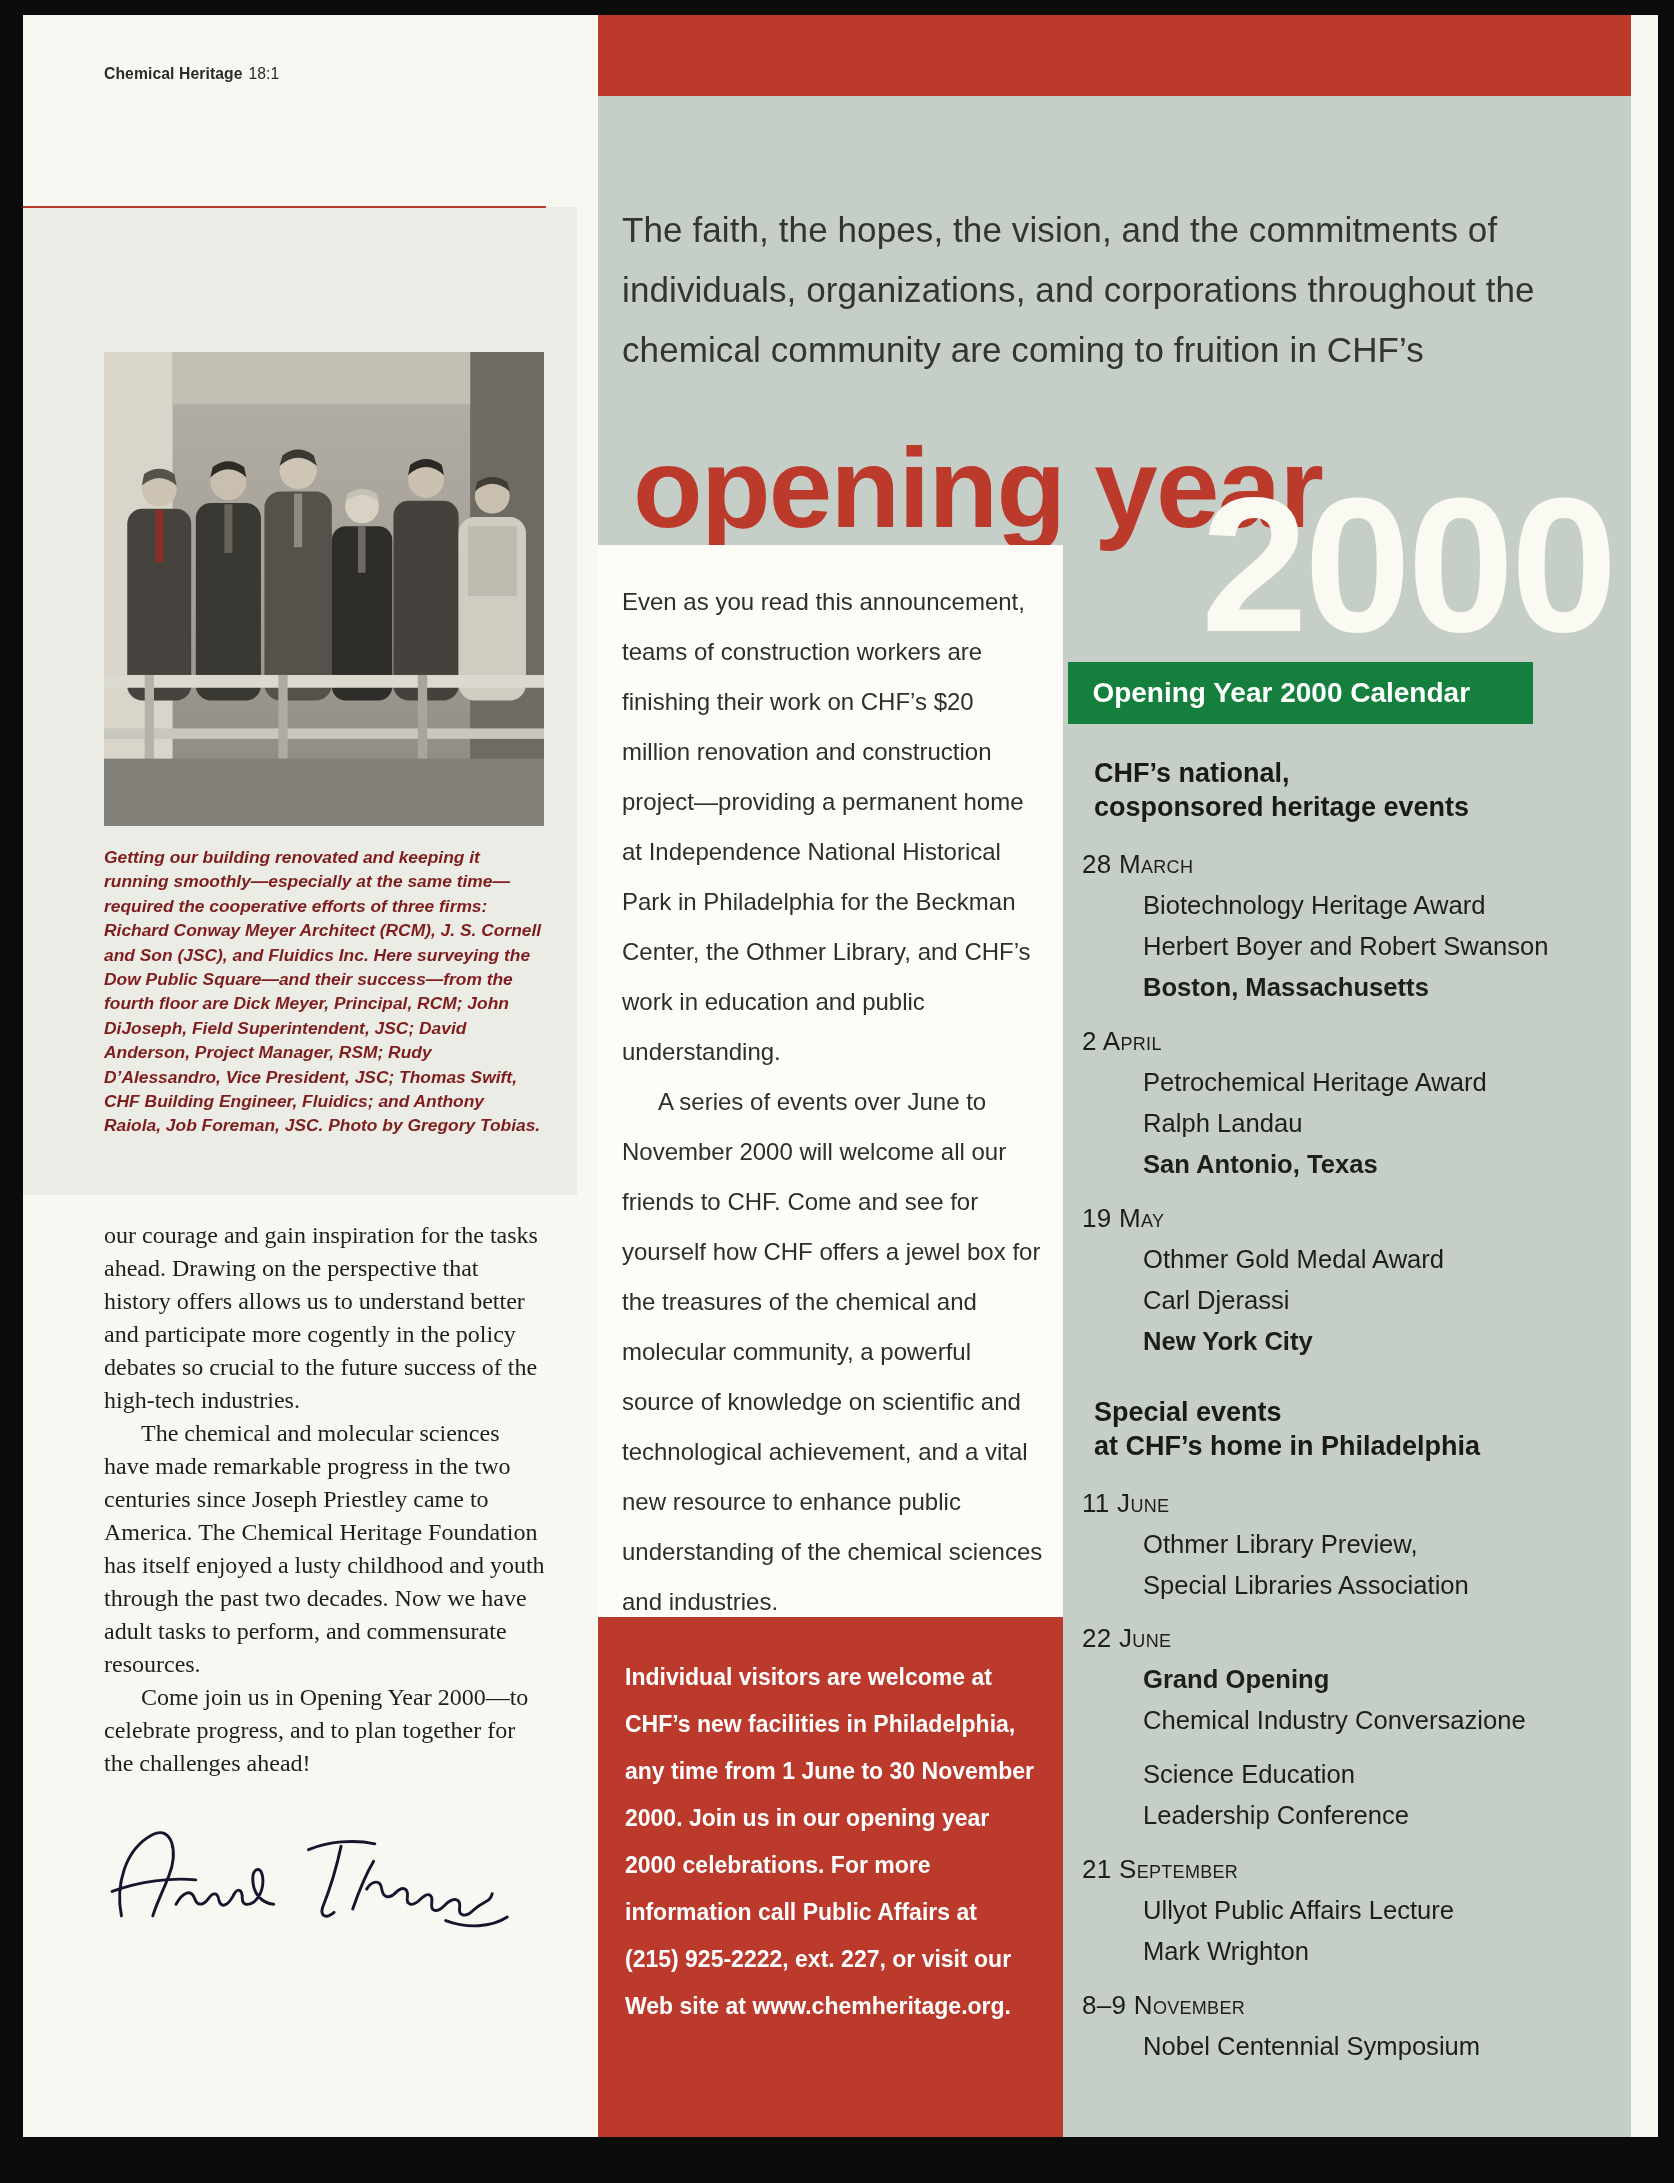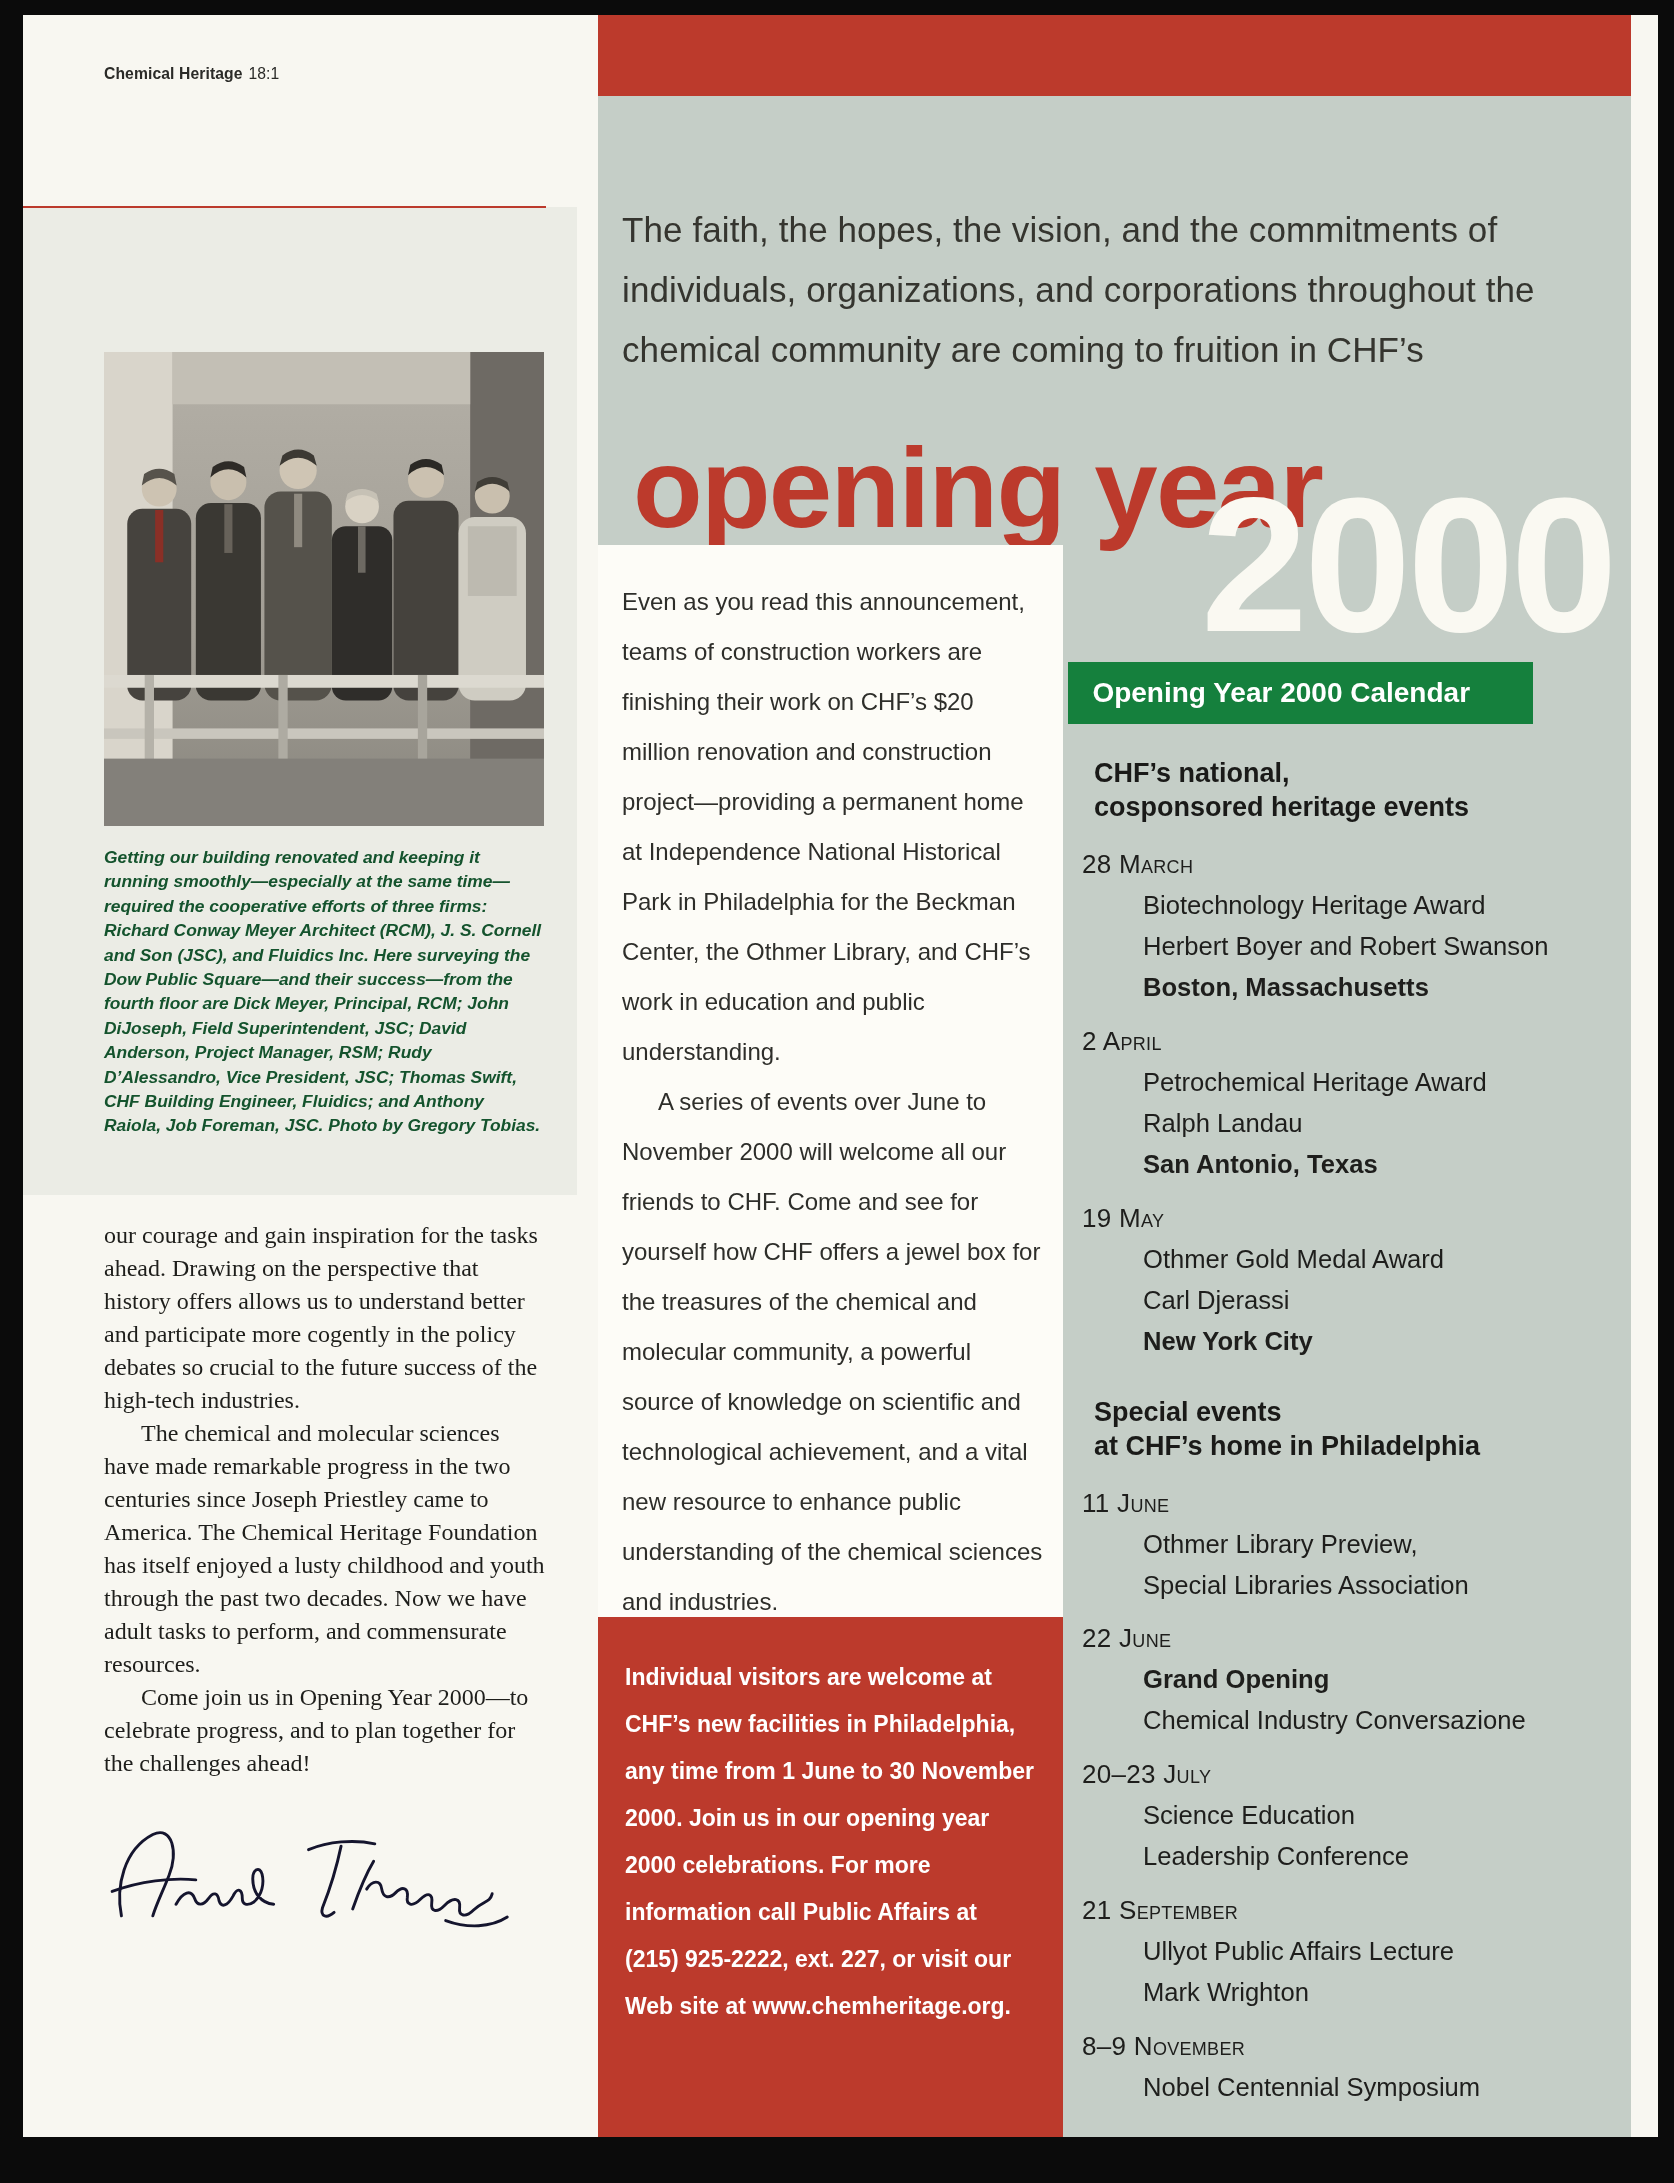--- a/index.html
+++ b/index.html
@@ -11,21 +11,21 @@
   .masthead{position:absolute;left:81px;top:50px;font-size:15.7px;color:#2b2b28;letter-spacing:0.1px;}
   .mast-title{font-weight:700;}
   .mast-issue{font-weight:400;margin-left:5.8px;}
 
   
   .left-panel-bg{position:absolute;left:0;top:192px;width:554px;height:988px;background:#ebece5;}
   .red-rule{position:absolute;left:0;top:191px;width:523px;height:2.3px;background:#bc3a2c;}
   .photo{position:absolute;left:81px;top:337px;width:440px;height:474px;background:#9b978f;}
   .photo svg{display:block;width:100%;height:100%;}
   .caption{position:absolute;left:81px;top:830px;width:440px;margin:0;
-           font-style:italic;font-weight:700;font-size:17.4px;line-height:24.4px;color:#14532d;}
+           font-style:italic;font-weight:700;font-size:17.4px;line-height:24.4px;color:#7f1d1d;}
   .left-body{position:absolute;left:81px;top:1204px;width:442px;
              font-family:"Liberation Serif",serif;font-size:24px;line-height:33px;color:#1e1e1b;}
   .left-body p{margin:0;}
   .left-body p.indent{text-indent:37px;}
   .signature{position:absolute;left:81px;top:1802px;width:430px;height:128px;}
   .signature svg{width:100%;height:100%;}
   .vh{position:absolute;width:0.6px;height:0.6px;overflow:hidden;clip:rect(0 0 0 0);white-space:nowrap;}
 
   
   .red-band{position:absolute;left:575px;top:0;width:1033px;height:81px;background:#bc3a2c;}
@@ -209,21 +209,20 @@
         <div class="det">Special Libraries Association</div>
       </div>
 
       <div class="event">
         <div class="date">22 June</div>
         <div class="det bold">Grand Opening</div>
         <div class="det">Chemical Industry Conversazione</div>
       </div>
 
       <div class="event">
-        <div class="date">20–23 July</div>
         <div class="det">Science Education</div>
         <div class="det">Leadership Conference</div>
       </div>
 
       <div class="event">
         <div class="date">21 September</div>
         <div class="det">Ullyot Public Affairs Lecture</div>
         <div class="det">Mark Wrighton</div>
       </div>
 

